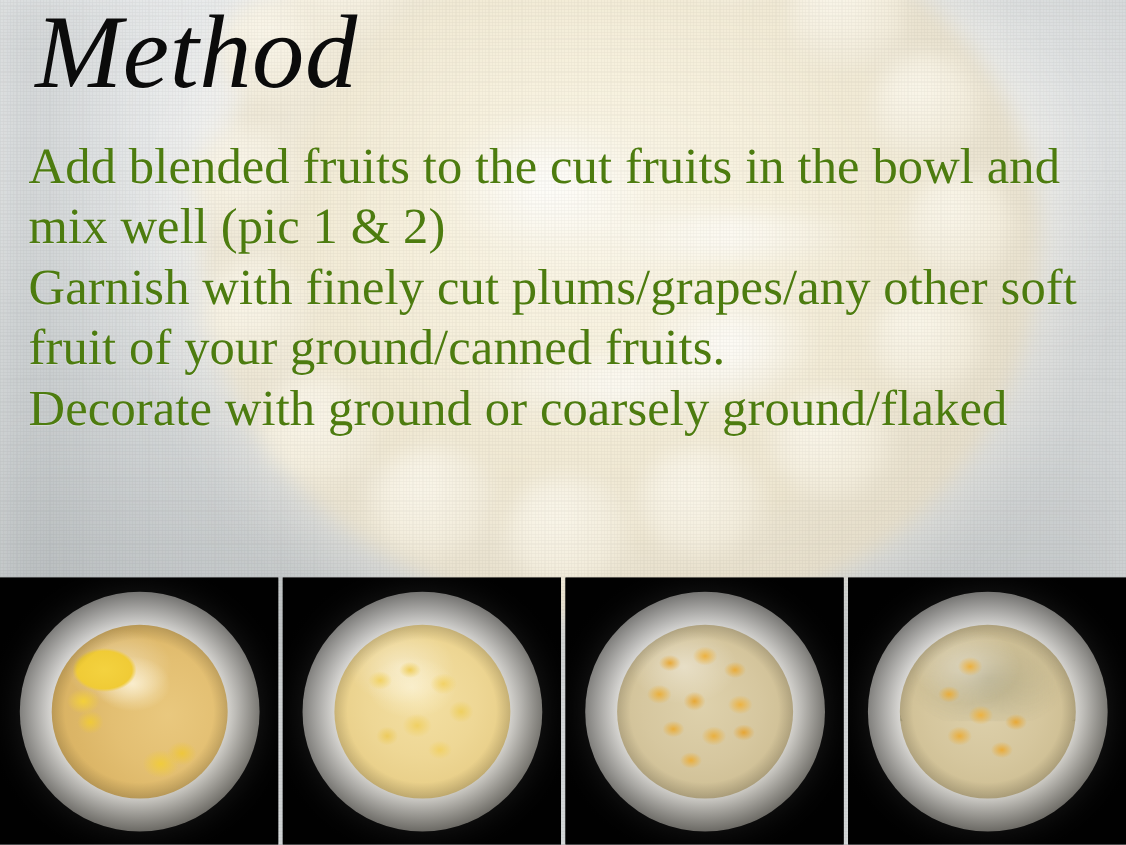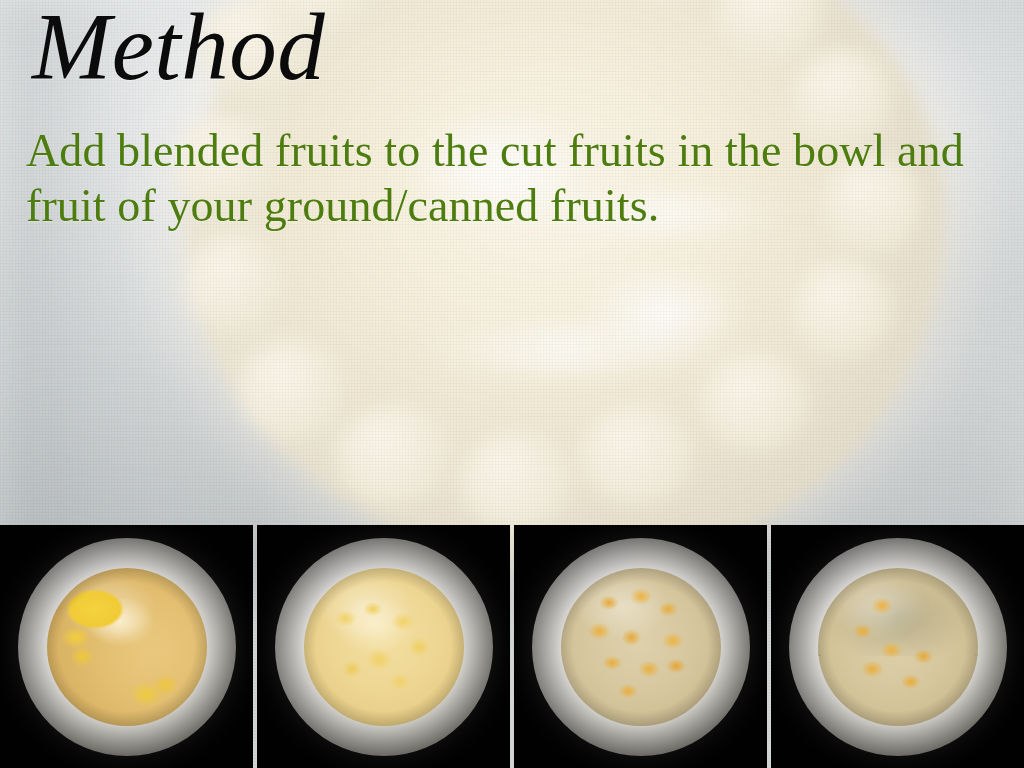--- a/index.html
+++ b/index.html
@@ -329,21 +329,24 @@
     <div class="bowl-streak" style="left:30%;top:64%;width:40%;height:7%;"></div>
     <div class="bowl-streak" style="left:46%;top:44%;width:34%;height:6%;"></div>
   </div>
 
   <div class="bg-noise"></div>
 
   <div class="content">
     <div class="slide-title">Method</div>
     <div class="method-lines">
       <div class="m-line">Add blended fruits to the cut fruits in the bowl and</div>
+      <div class="m-line">mix well (pic 1 &amp; 2)</div>
+      <div class="m-line">Garnish with finely cut plums/grapes/any other soft</div>
       <div class="m-line">fruit of your ground/canned fruits.</div>
+      <div class="m-line">Decorate with ground or coarsely ground/flaked</div>
     </div>
   </div>
 
   <div class="photo-strip">
 
     <div class="photo">
       <div class="photo-bowl"></div>
       <div class="photo-food food-1">
         <div class="food-gloss"></div>
       </div>

